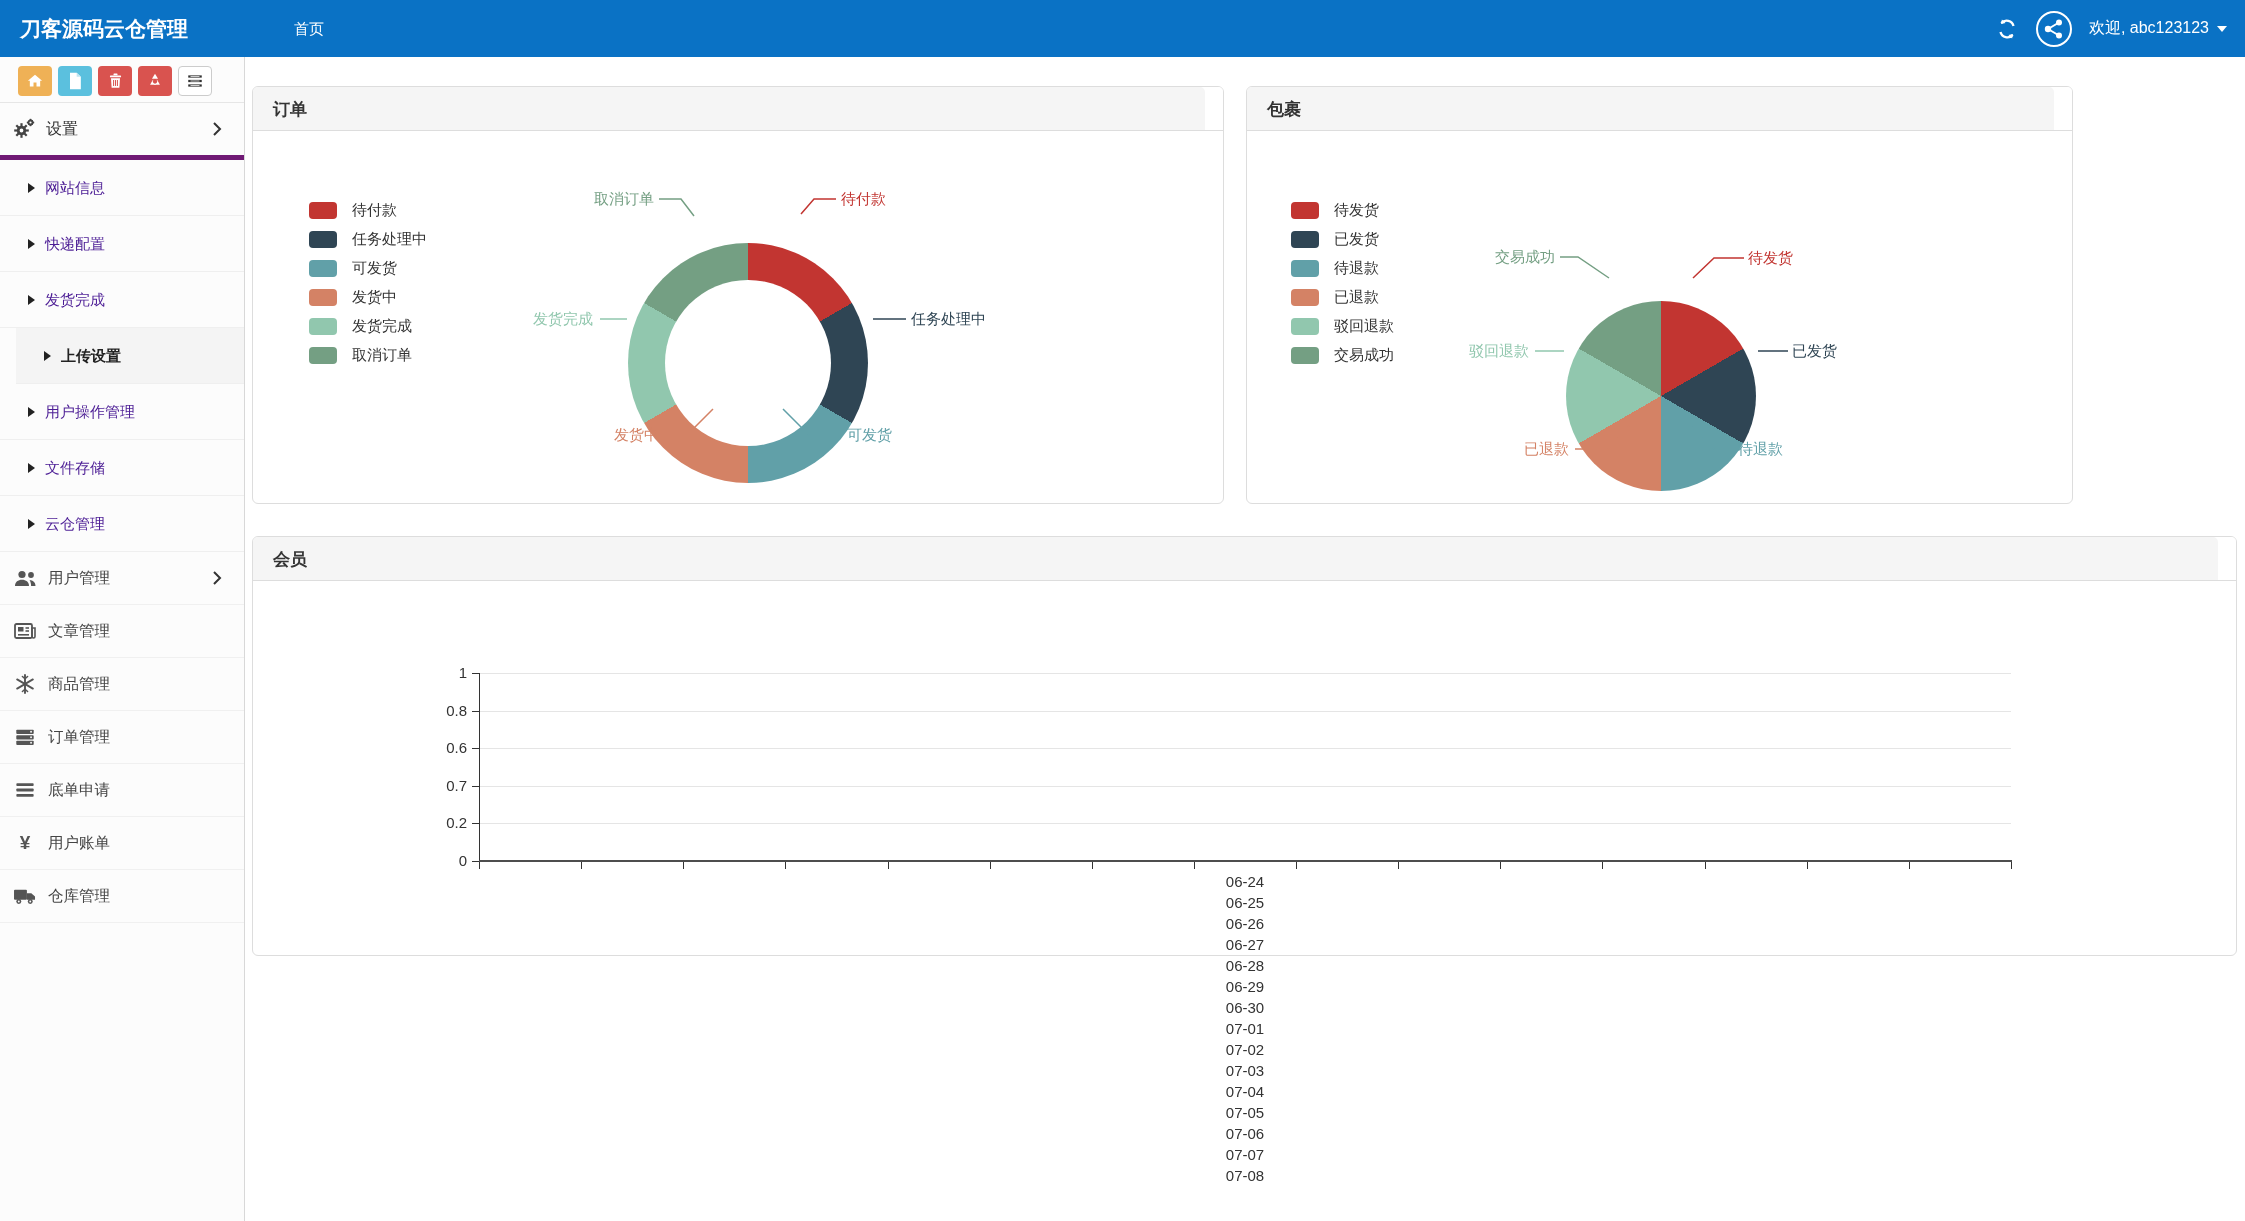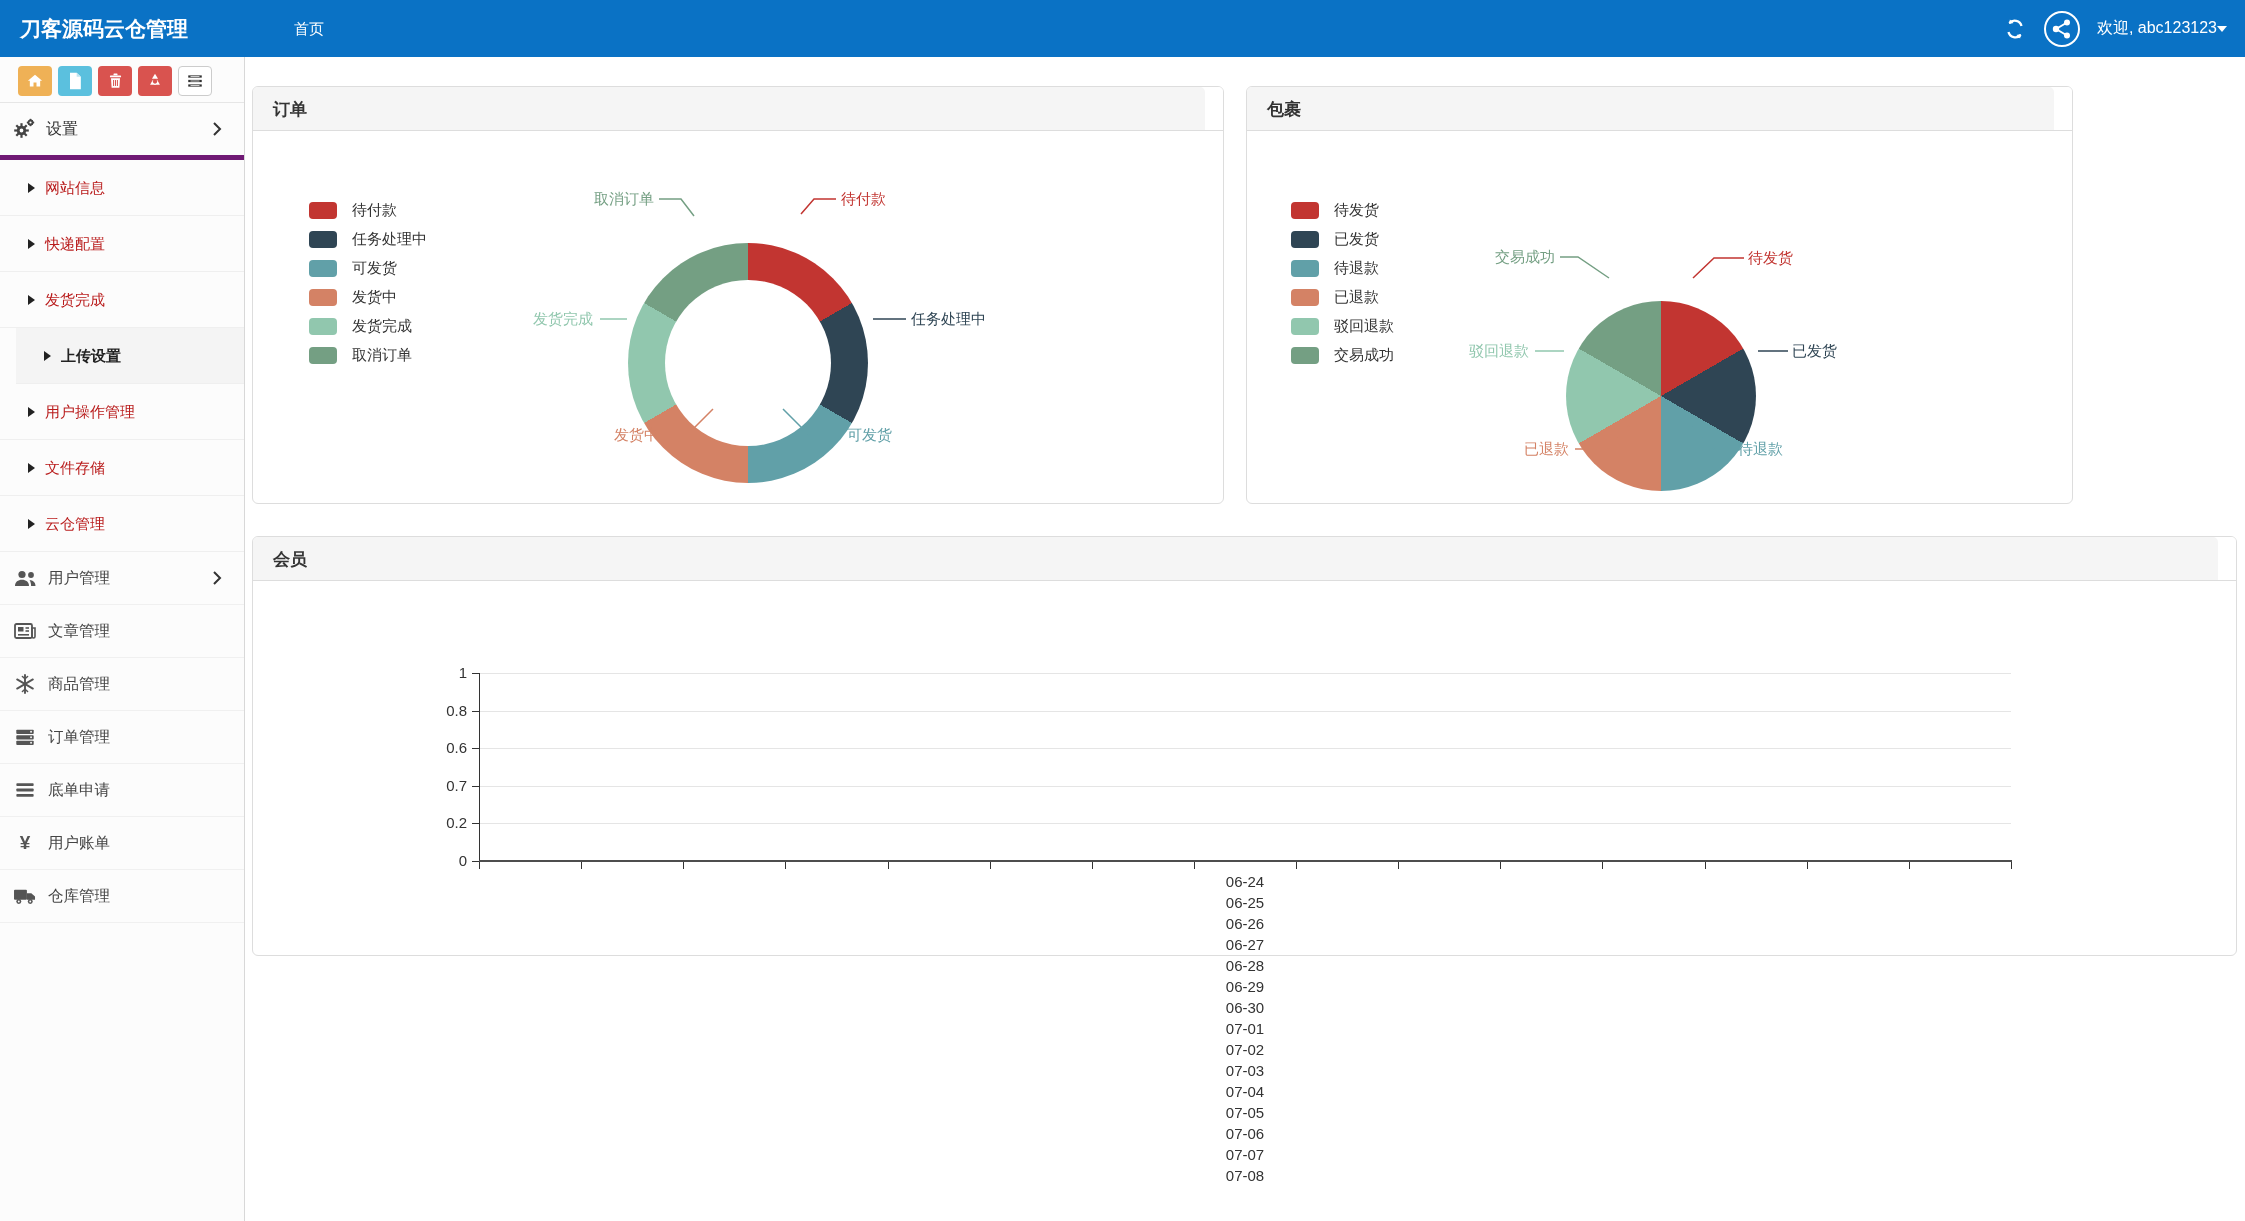--- a/index.html
+++ b/index.html
@@ -6,35 +6,35 @@
   body { background:#fff; font-family:"Liberation Sans","DejaVu Sans",sans-serif; }
   .app { position:relative; width:2245px; height:1221px; background:#fff; overflow:hidden; }
 
   
   .navbar { position:absolute; left:0; top:0; width:2245px; height:57px; background:#0a72c5; color:#fff; }
   .brand { position:absolute; left:20px; top:0; height:57px; line-height:57px; font-size:21px; font-weight:bold; color:#fff; }
   .nav-home { position:absolute; left:280px; top:0; height:57px; line-height:57px; padding:0 14px; font-size:15px; color:#fff; cursor:pointer; }
   .nav-right { position:absolute; right:18px; top:0; height:57px; display:flex; align-items:center; gap:16px; }
   .nav-refresh { width:24px; height:24px; cursor:pointer; }
   .avatar { width:38px; height:38px; cursor:pointer; }
-  .welcome { font-size:16px; color:#fff; cursor:pointer; display:flex; align-items:center; }
+  .welcome { font-size:16px; color:#fff; cursor:pointer; display:flex; align-items:center; gap:8px; }
   .caret-down { width:0; height:0; border-left:5px solid transparent; border-right:5px solid transparent; border-top:6px solid #fff; display:inline-block; }
 
   
   .sidebar { position:absolute; left:0; top:57px; width:245px; height:1164px; background:#fcfcfc; border-right:1px solid #d8d8d8; }
   .side-toolbar { position:relative; height:46px; border-bottom:1px solid #e6e6e6; }
   .tb-btn { position:absolute; top:9px; width:34px; height:30px; border-radius:4px; display:flex; align-items:center; justify-content:center; cursor:pointer; }
   .tb-btn.b4 { border:1px solid #ccc; }
   .settings-row { position:relative; height:57px; border-bottom:5px solid #701a75; cursor:pointer; }
   .settings-row .mi-icon { position:absolute; left:12px; top:50%; transform:translateY(-50%); }
   .settings-row .mi-label { position:absolute; left:46px; top:50%; transform:translateY(-50%); font-size:16px; color:#333; }
   .chev { position:absolute; right:22px; top:50%; transform:translateY(-50%); }
   .sub-item { position:relative; height:56px; border-bottom:1px solid #efefef; cursor:pointer; }
   .sub-item .tri { position:absolute; left:28px; top:50%; transform:translateY(-50%); width:0; height:0; border-top:5px solid transparent; border-bottom:5px solid transparent; border-left:7px solid #222; }
-  .sub-item .sub-label { position:absolute; left:45px; top:50%; transform:translateY(-50%); font-size:15px; color:#b91c1c; }
+  .sub-item .sub-label { position:absolute; left:45px; top:50%; transform:translateY(-50%); font-size:15px; color:#4c1d95; }
   .sub-item.active { background:#f4f4f4;margin-left:16px; }
   .sub-item.active .sub-label { color:#222; font-weight:bold; }
   .menu-item { position:relative; height:53px; border-bottom:1px solid #f0f0f0; cursor:pointer; }
   .menu-item .mi-icon { position:absolute; left:12px; top:50%; transform:translateY(-50%); width:26px; text-align:center; }
   .menu-item .mi-label { position:absolute; left:48px; top:50%; transform:translateY(-50%); font-size:15.5px; color:#444;text-align:right; }
   .yen-glyph { font-size:19px; font-weight:bold; color:#555; }
 
   
   .panel { position:absolute; background:#fff; border:1px solid #ddd; border-radius:6px; }
   .panel-a { left:252px; top:86px; width:972px; height:418px; }

